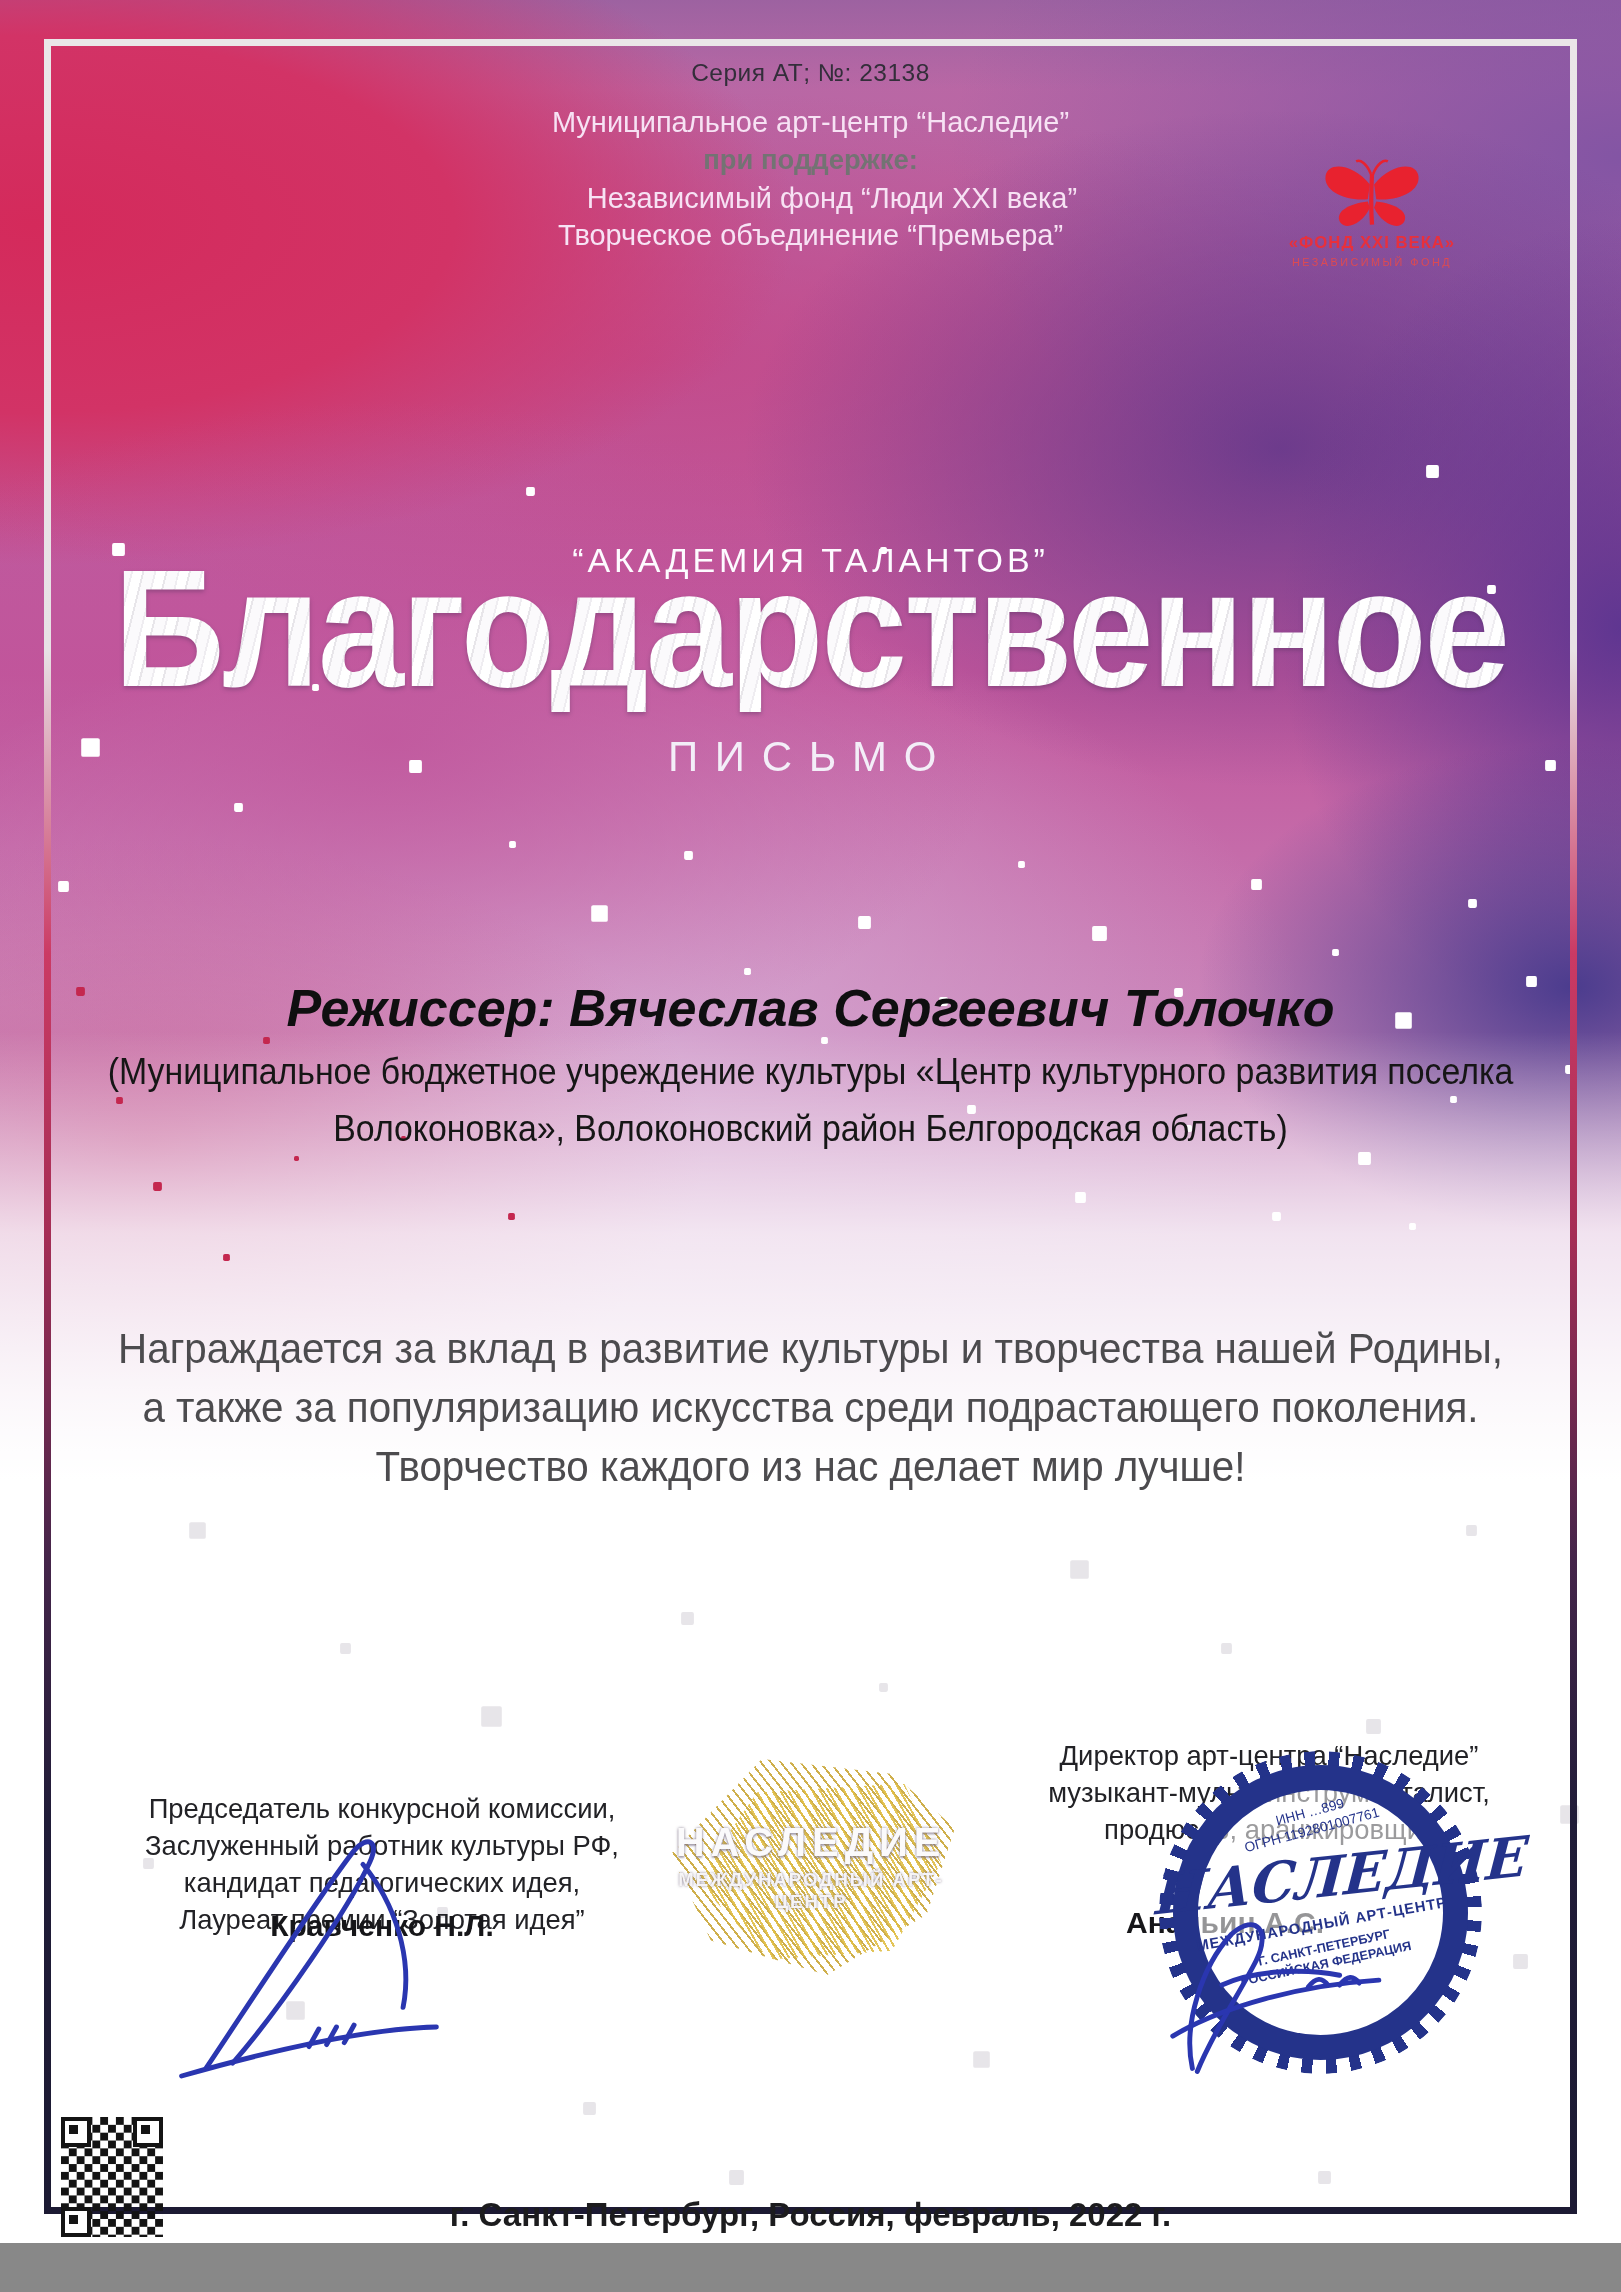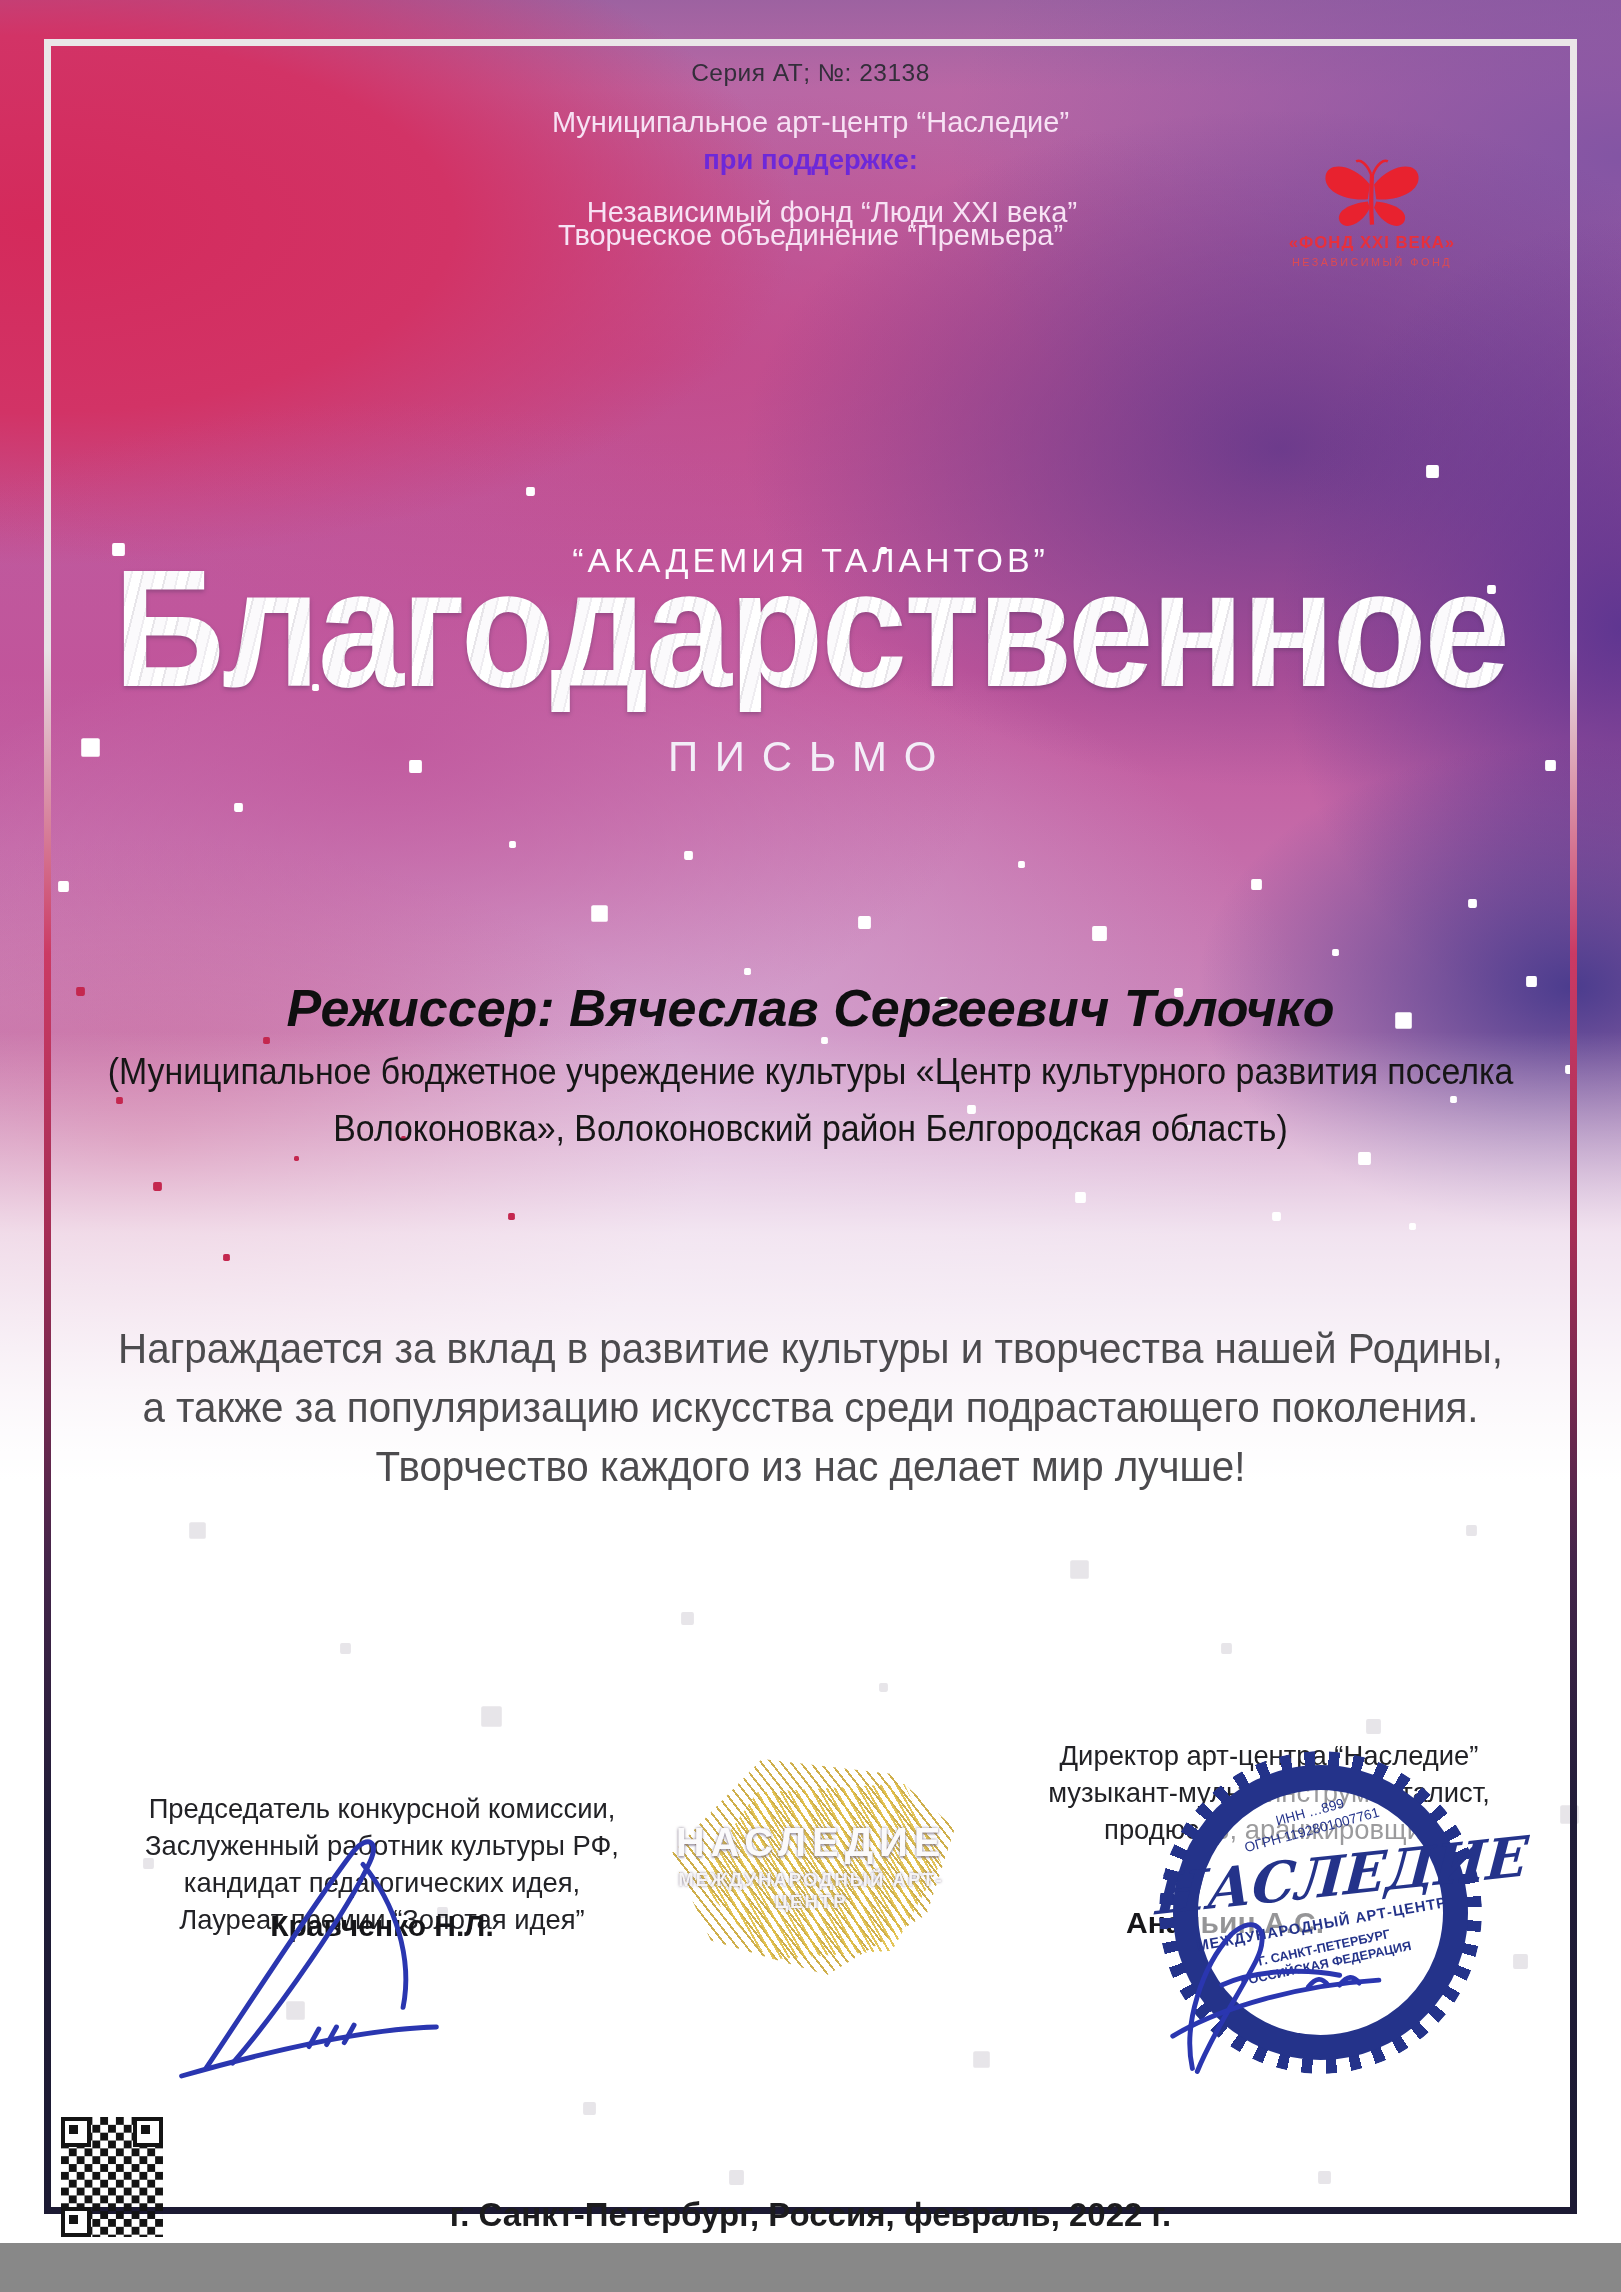--- a/index.html
+++ b/index.html
@@ -43,21 +43,21 @@
     148px 1863px 0 4.9px,1569px 1814px 0 8.8px,442px 1912px 0 4.9px,736px 2177px 0 6.9px;}
   
   .frame{
     position:absolute;left:44px;right:44px;top:39px;bottom:29px;z-index:2;pointer-events:none;
     border:7.8px solid;
     border-image:linear-gradient(180deg,#eae6e8 0%,#e7e1e5 28%,#cb3a64 42%,#a52d55 55%,#45254a 70%,#201c38 82%,#1c1a33 100%) 1;
   }
   
   .serial{left:0;right:0;top:59px;text-align:center;font-size:24.5px;color:#332e3a;letter-spacing:0.5px;}
   .org-line{left:0;right:0;text-align:center;color:#f7e2f4;font-size:29px;}
-  .org-line.b{font-weight:bold;color:#6d28d9;}
+  .org-line.b{font-weight:bold;color:#737373;}
   .fund{left:1274px;top:155px;width:196px;text-align:center;}
   .fund .t1{font-size:16.7px;font-weight:bold;color:#e8303c;letter-spacing:1px;margin-top:2px;}
   .fund .t2{font-size:10.8px;color:#dd4a52;letter-spacing:2.5px;margin-top:2.9px;}
   
   .fest{left:0;right:0;text-align:center;color:#fdfbff;font-size:34px;letter-spacing:3.9px;font-weight:500;}
   .big-title{
     left:0;right:0;top:551px;text-align:center;white-space:nowrap;
     font-size:155px;font-weight:bold;letter-spacing:-2.9px;line-height:1;
     transform:scaleY(1.08);
     background:repeating-linear-gradient(105deg,#ffffff 0 8.8px,#e8e6ea 8.8px 10.8px,#fbfafc 10.8px 20.6px,#efedf1 20.6px 22.5px);
@@ -117,21 +117,21 @@
 <div class="page">
   <div class="bg"></div>
   <div class="dots-white"></div>
   <div class="dots-red"></div>
   <div class="dots-gray"></div>
   <div class="frame"></div>
 
   <div class="abs serial z3">Серия АТ; №:  23138</div>
   <div class="abs org-line z3" style="top:106px;">Муниципальное арт-центр “Наследие”</div>
   <div class="abs org-line b z3" style="top:144px;font-size:27.4px;">при поддержке:</div>
-  <div class="abs org-line z3" style="top:196px;padding-left:43px;">Независимый фонд “Люди XXI века”</div>
+  <div class="abs org-line z3" style="top:182px;padding-left:43px;">Независимый фонд “Люди XXI века”</div>
   <div class="abs org-line z3" style="top:219px;">Творческое объединение “Премьера”</div>
 
   <div class="abs fund z3">
     <svg width="108" height="76" viewBox="0 0 100 72" style="display:block;margin:0 auto;">
       <g fill="#e8222f" stroke="none">
         <path d="M48,28 C32,8 8,6 6,20 C4,34 24,44 46,42 Z"></path>
         <path d="M46,44 C28,46 14,54 20,64 C26,72 42,64 48,50 Z"></path>
         <path d="M52,28 C68,8 92,6 94,20 C96,34 76,44 54,42 Z"></path>
         <path d="M54,44 C72,46 86,54 80,64 C74,72 58,64 52,50 Z"></path>
       </g>

